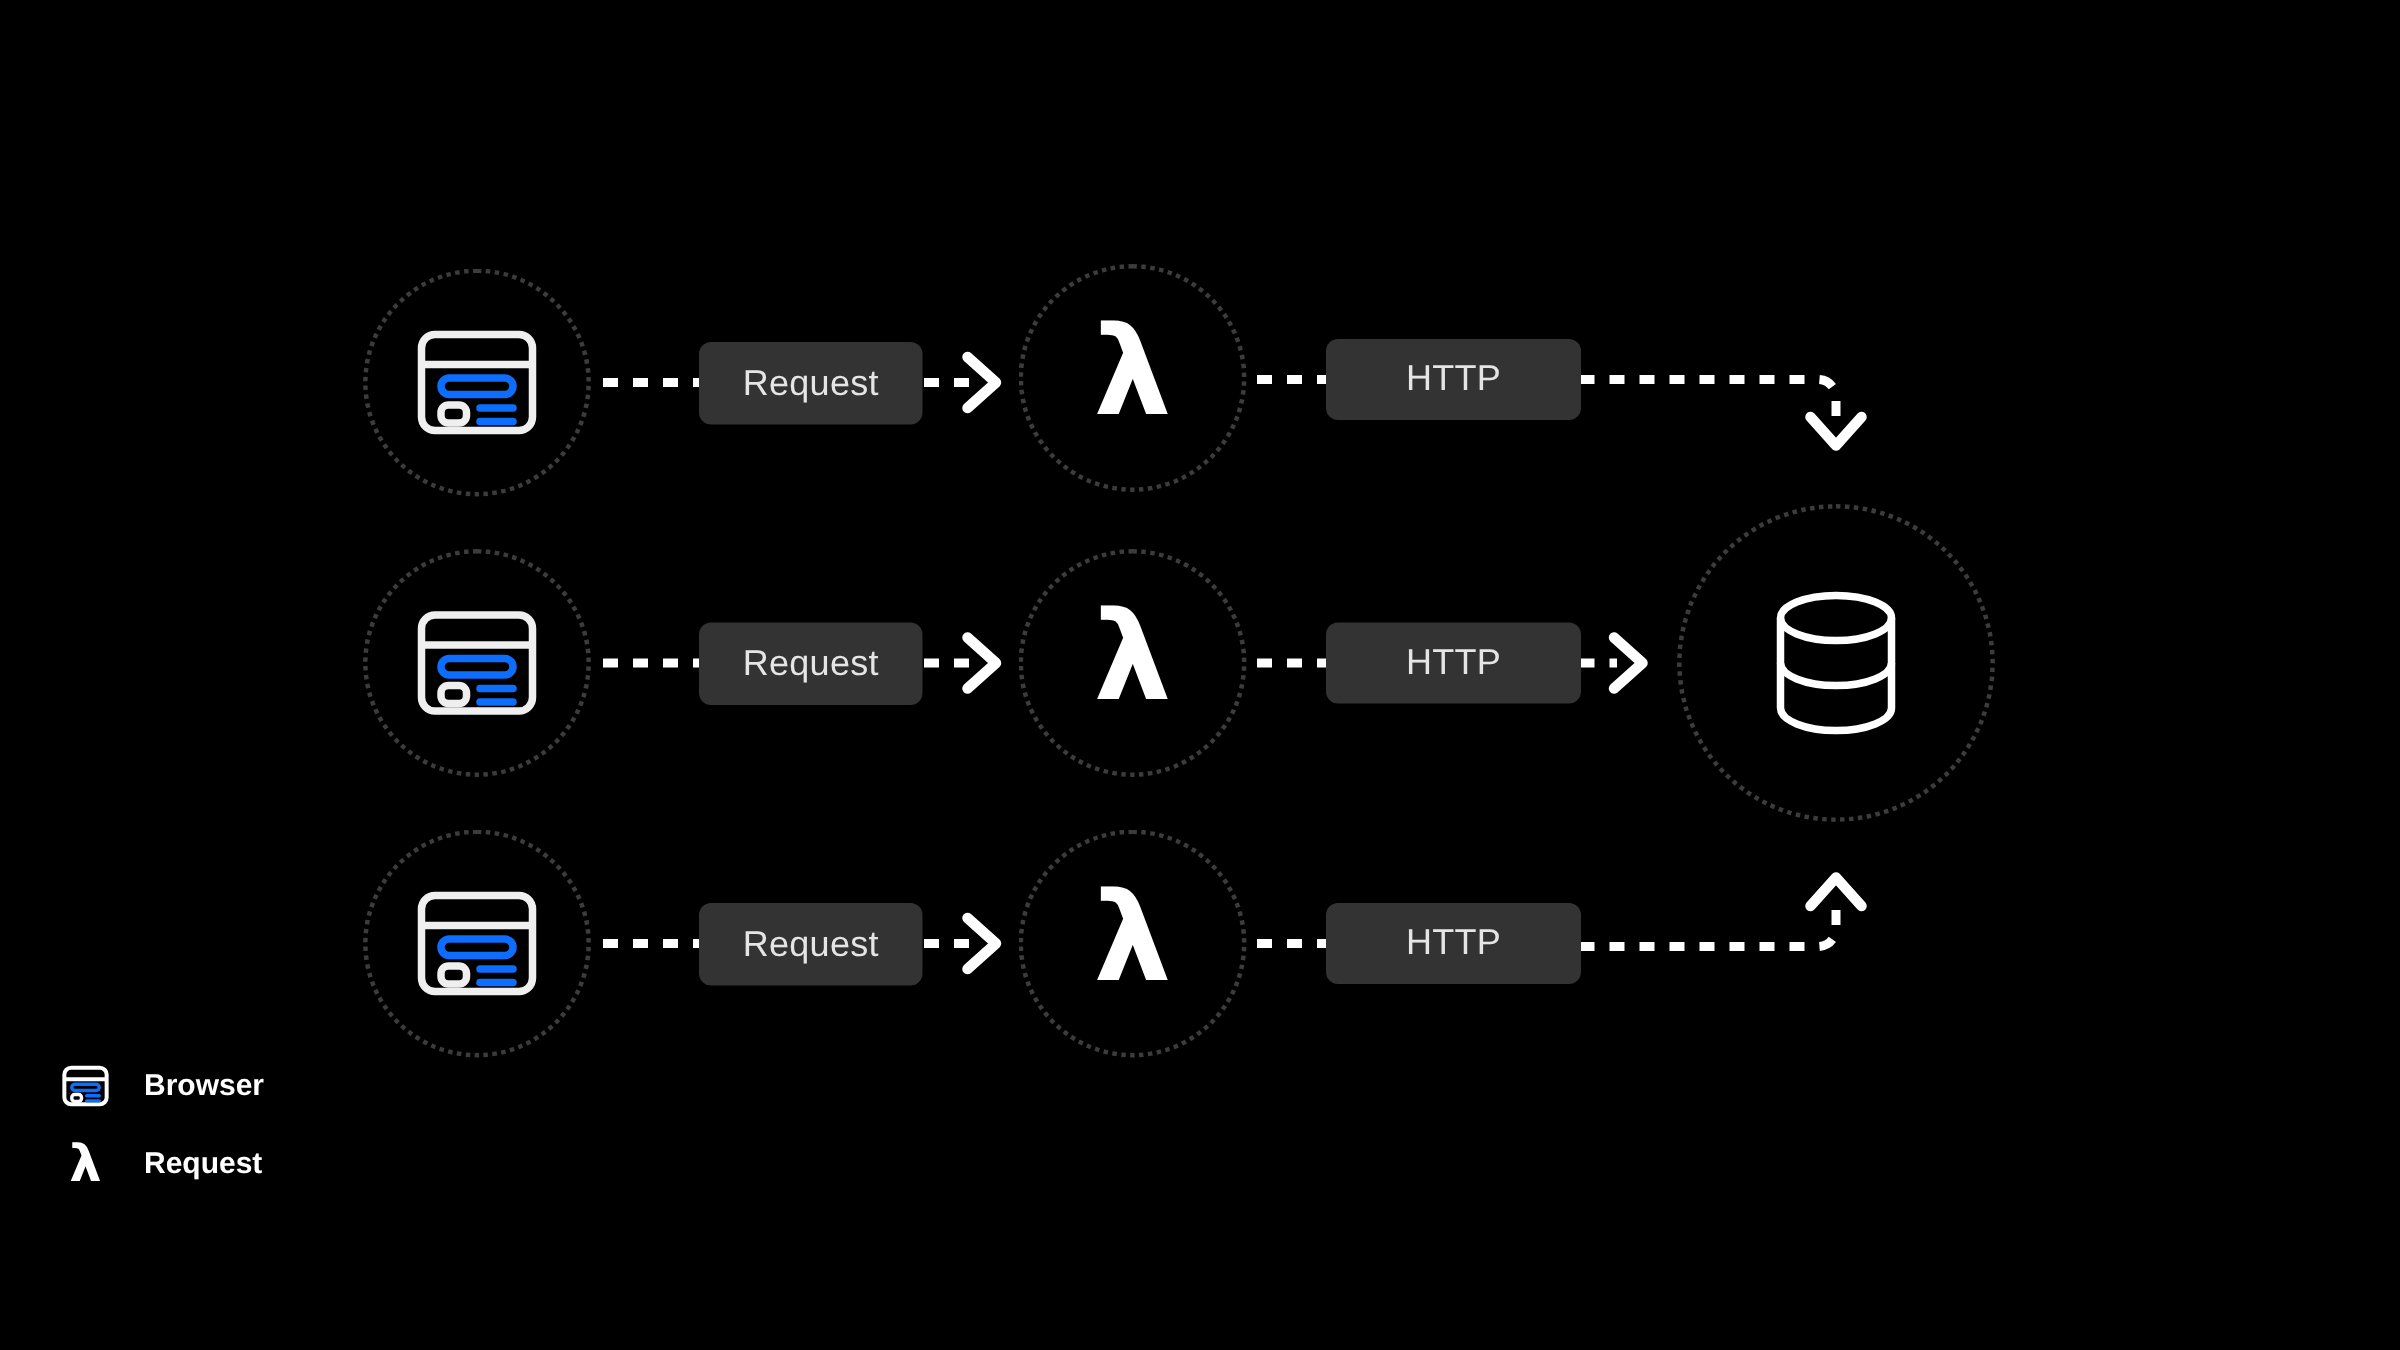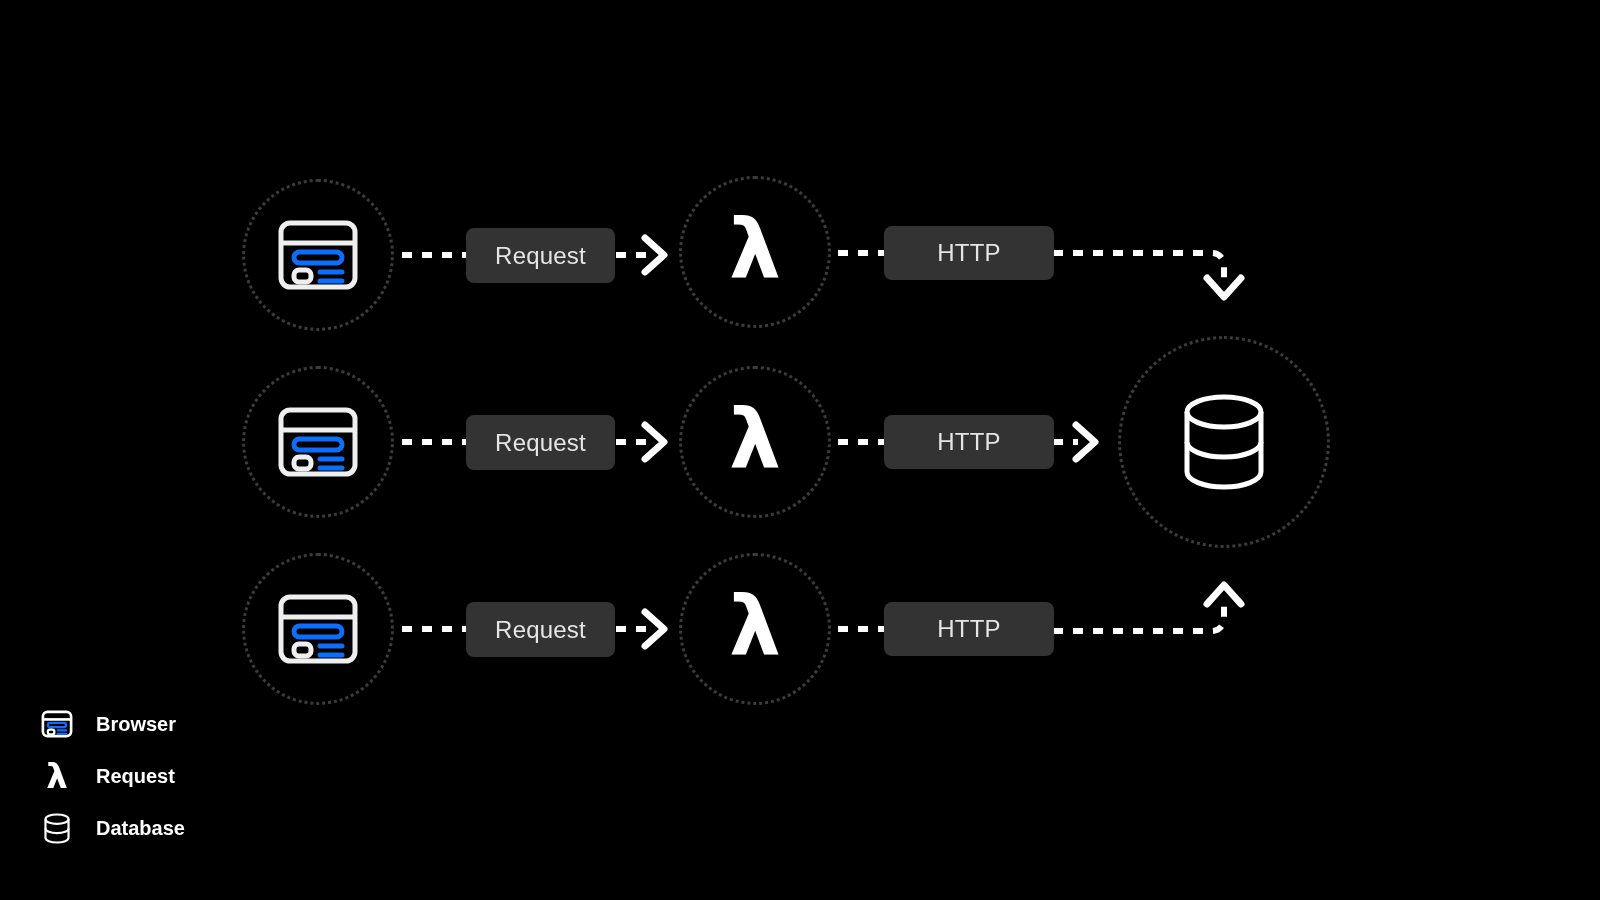--- a/index.html
+++ b/index.html
@@ -231,26 +231,16 @@
       <span class="legend-label">Browser</span>
     </div>
 
     <div class="legend-row">
       <span class="legend-ico">
         <span class="legend-lambda">λ</span>
       </span>
       <span class="legend-label">Request</span>
     </div>
 
-    <div class="legend-row">
-      <span class="legend-ico">
-        <svg width="30" height="33" viewBox="0 0 96 106">
-          <ellipse cx="48" cy="23" rx="37" ry="15" stroke="#ffffff" stroke-width="7" fill="none"></ellipse>
-          <path d="M11 23 V83 a37 15 0 0 0 74 0 V23" stroke="#ffffff" stroke-width="7" fill="none"></path>
-          <path d="M11 53 a37 15 0 0 0 74 0" stroke="#ffffff" stroke-width="7" fill="none"></path>
-        </svg>
-      </span>
-      <span class="legend-label">Database</span>
-    </div>
 
   </div>
 
 </div>
 
 </body></html>

